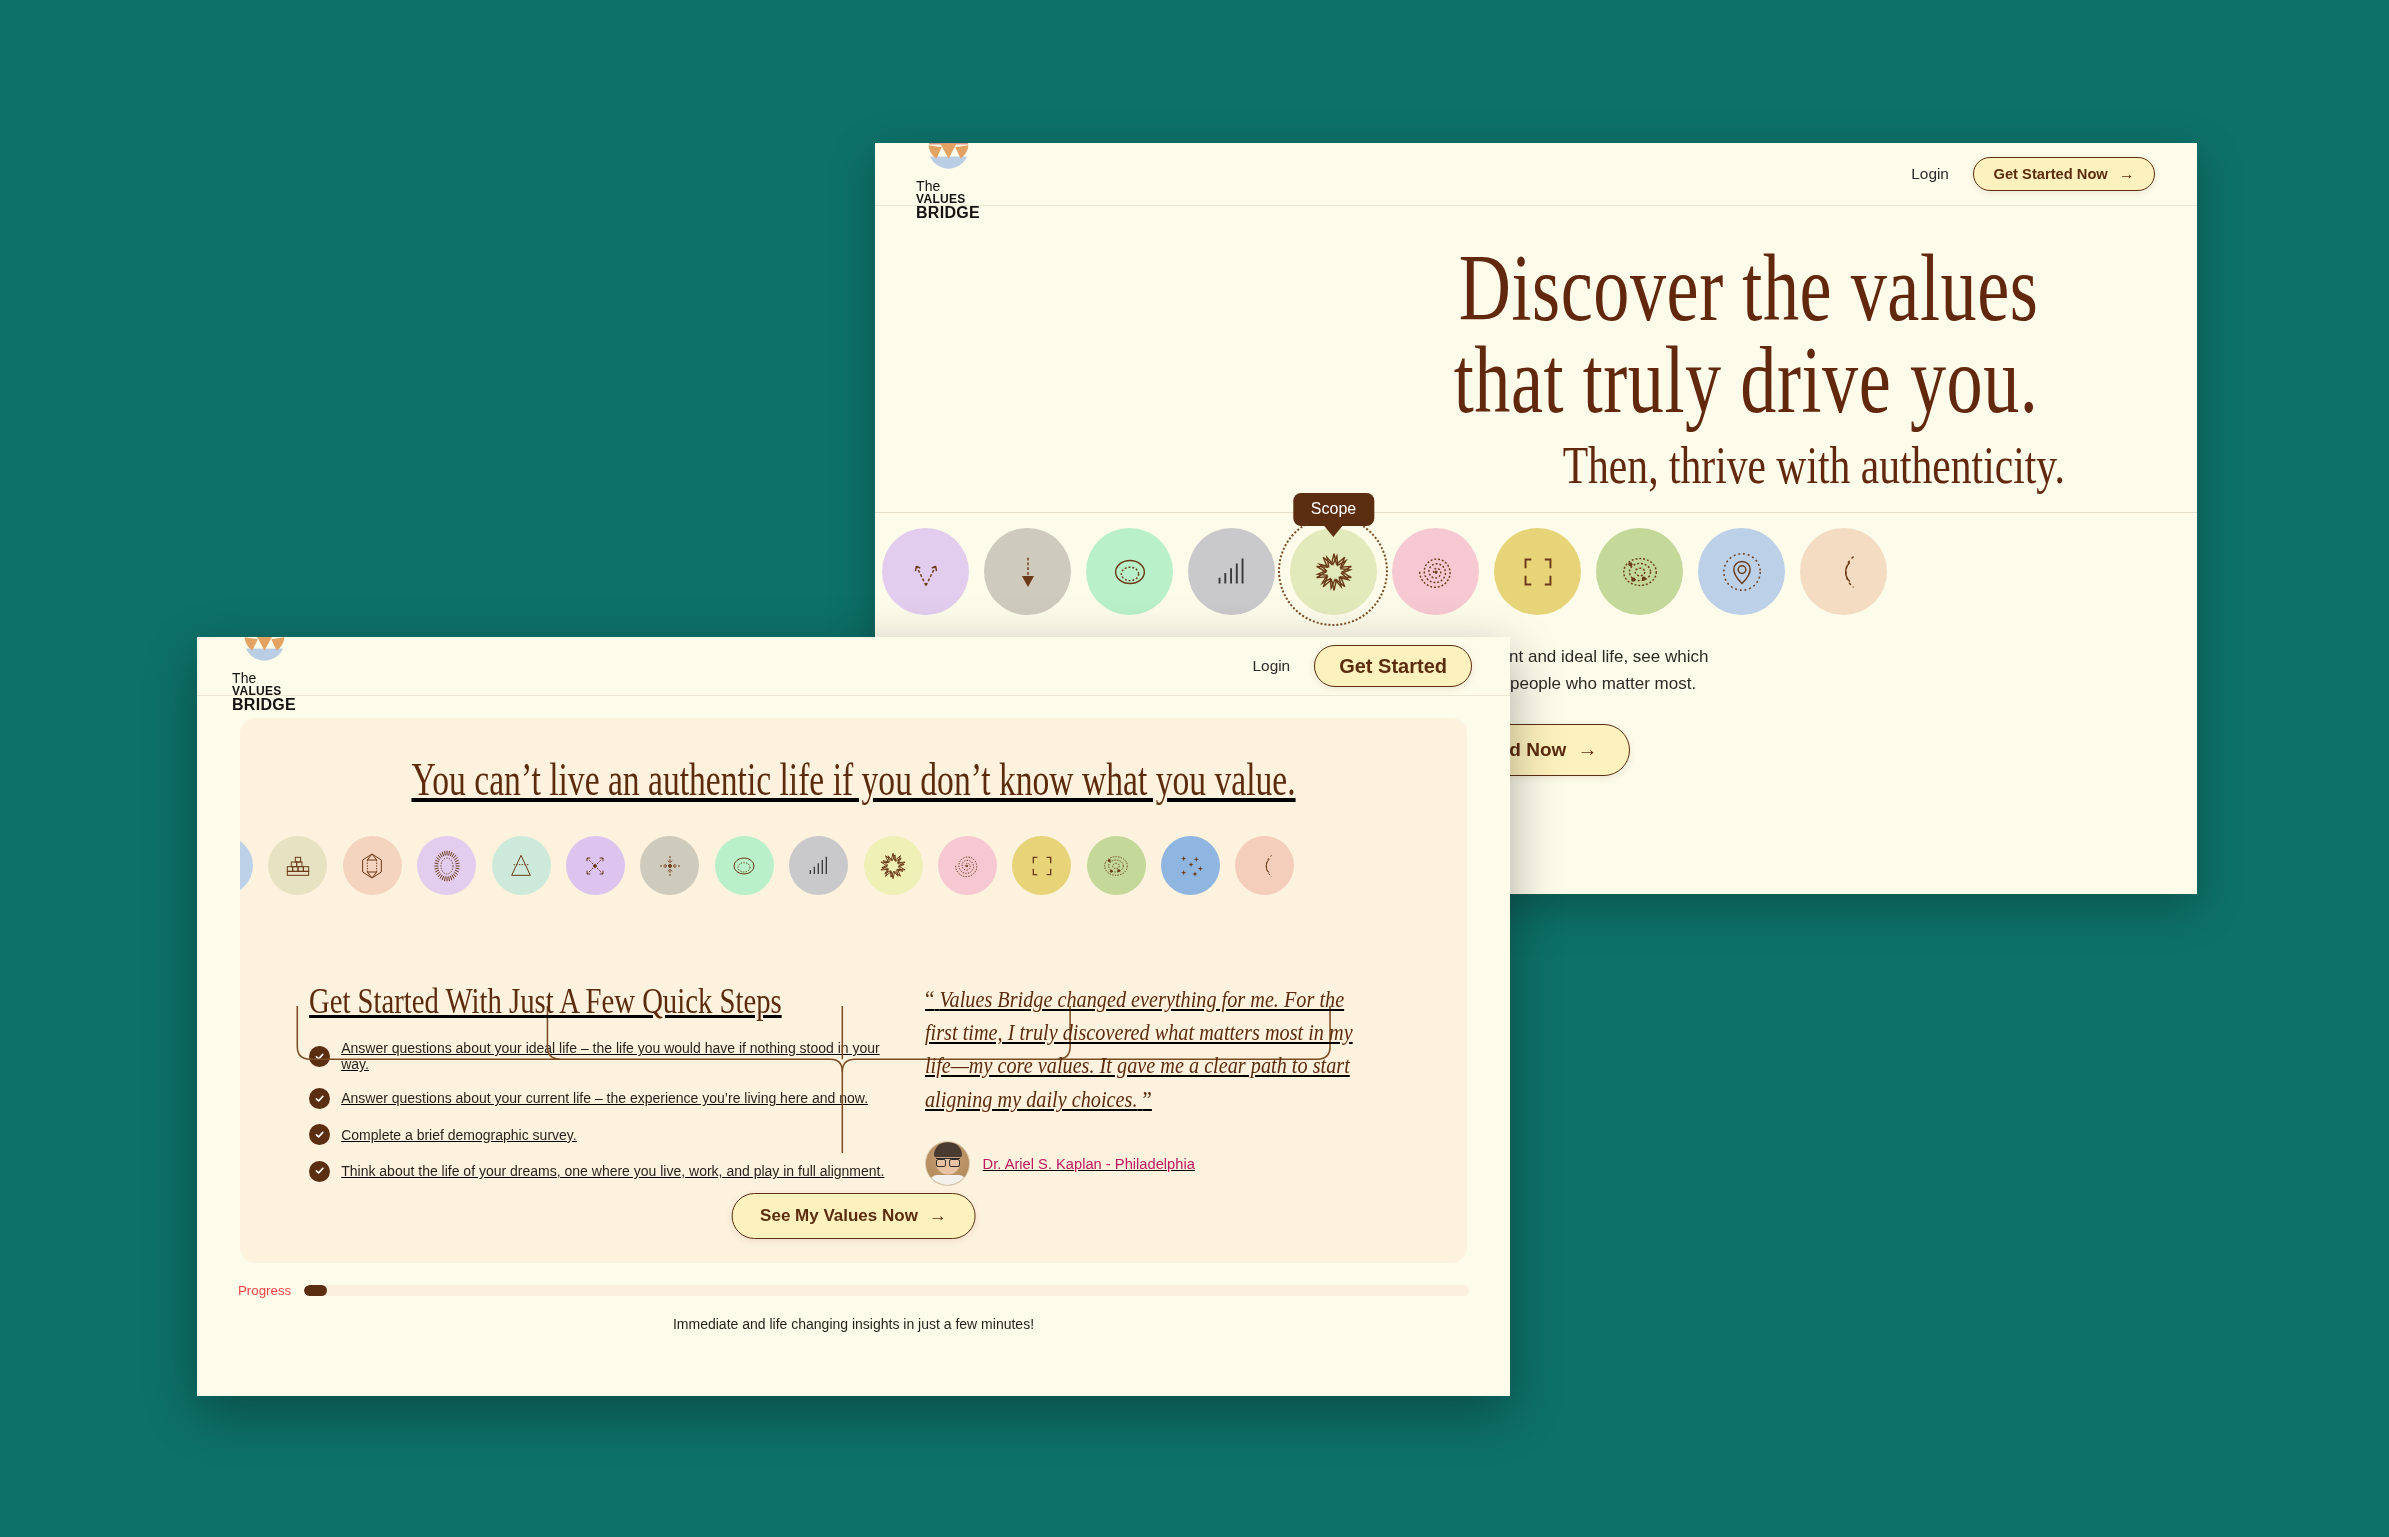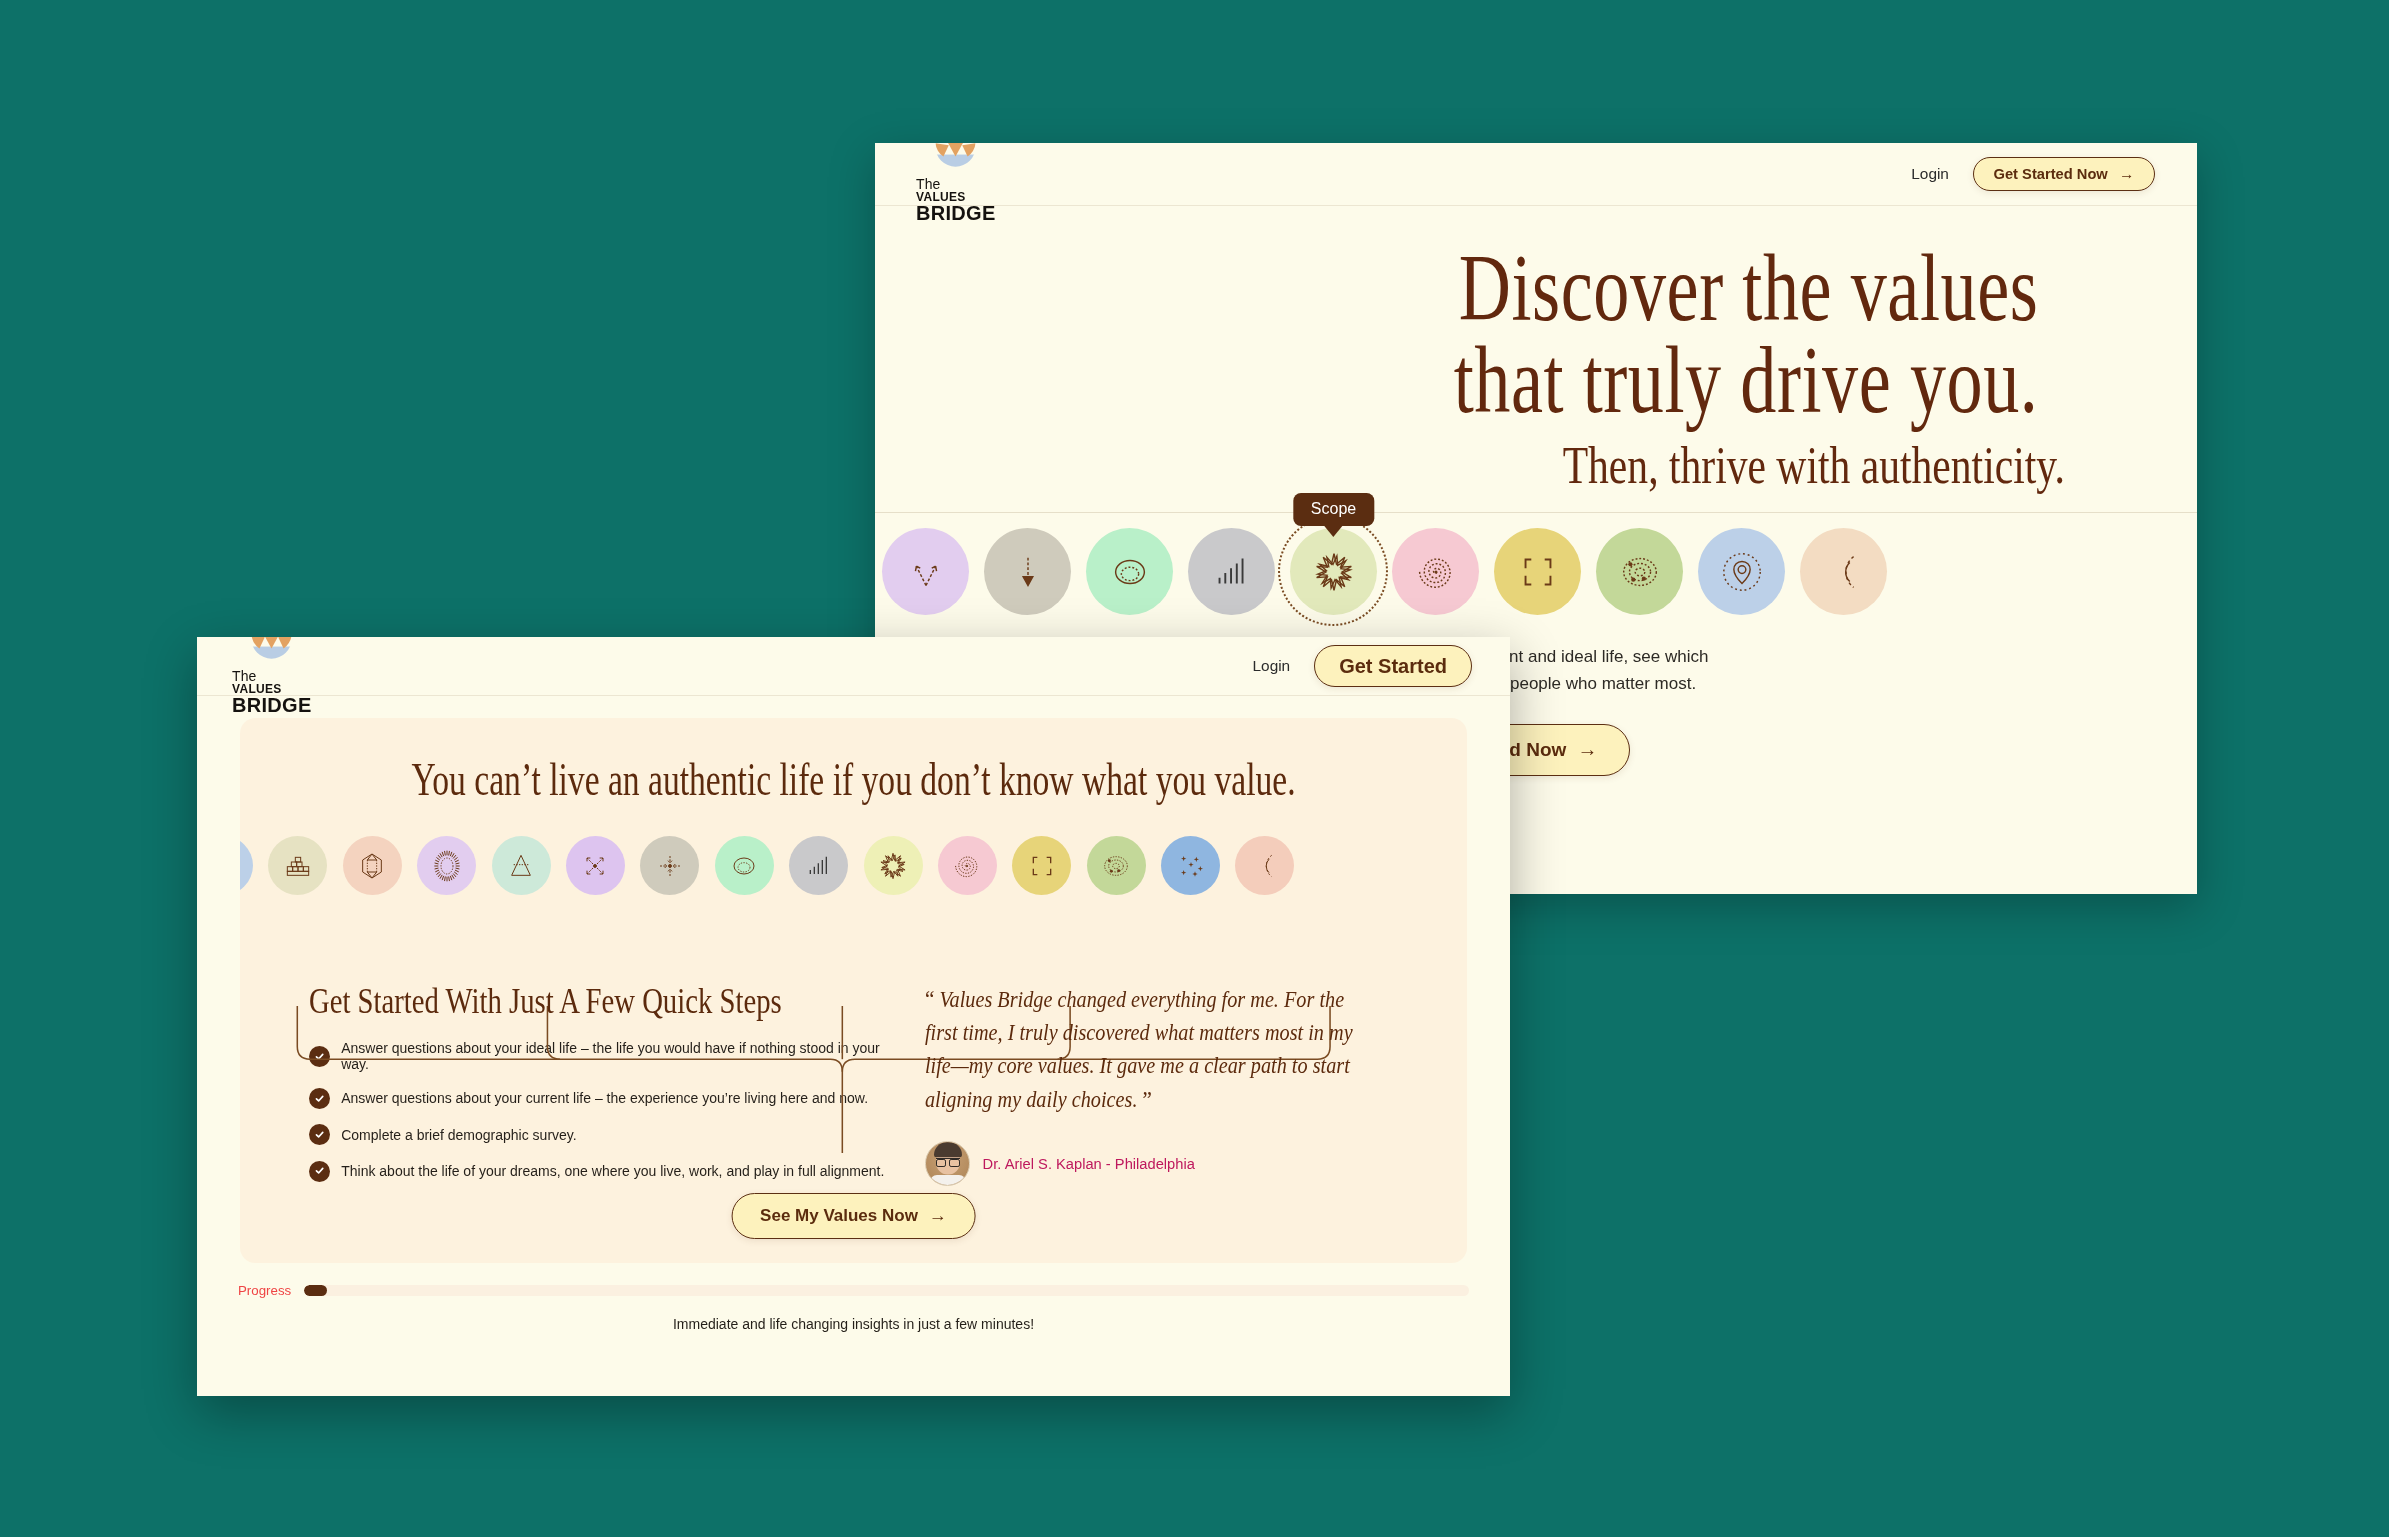--- a/index.html
+++ b/index.html
@@ -38,21 +38,21 @@
 
   
   .logo{display:flex;align-items:center;gap:9px;flex-direction:column;}
   .logo-mark{width:43px;height:43px;flex:none;}
   .logo-text{
     font-weight:700;line-height:1.02;color:#15120f;
     letter-spacing:0.1px;
   }
   .logo-the{font-weight:400;font-size:14px;display:block;}
   .logo-values{font-size:12px;display:block;letter-spacing:0.3px;}
-  .logo-bridge{font-size:20px;display:block;letter-spacing:0.3px;}
+  .logo-bridge{font-size:16px;display:block;letter-spacing:0.3px;}
 
   .spacer{flex:1;}
   .login-link{
     font-size:15.4px;color:#2b2b2b;margin-right:24px;cursor:pointer;
   }
   .btn-pill{
     display:inline-flex;align-items:center;gap:11.2px;
     background:#fdf2bd;border:1.7px solid #5c2f13;
     color:#5b2c0e;font-weight:700;border-radius:698px;
     cursor:pointer;white-space:nowrap;
@@ -123,21 +123,21 @@
   }
   .back-cta-wrap{margin-top:26.5px;text-align:center;}
   .btn-big{font-size:19px;padding:14px 32px;}
 
   
   .card{
     margin:22.4px 43px 0 43px;
     background:#fdf2de;border-radius:15.4px;
     padding:28px 0 31px 0;position:relative;
     overflow:hidden;
-    height:545px;box-sizing:border-box;
+    height:545px;box-sizing:border-box;text-decoration:underline;
   }
   .card h2{
     margin:7px 0 0 0;text-align:center;
     font-family:"Liberation Serif", serif;
     font-weight:400;font-size:46px;color:#5c2a0d;
     transform:scaleX(.73);
   }
   .icon-strip-front{
     margin-top:21px;height:77px;
     display:flex;align-items:center;gap:15.4px;

